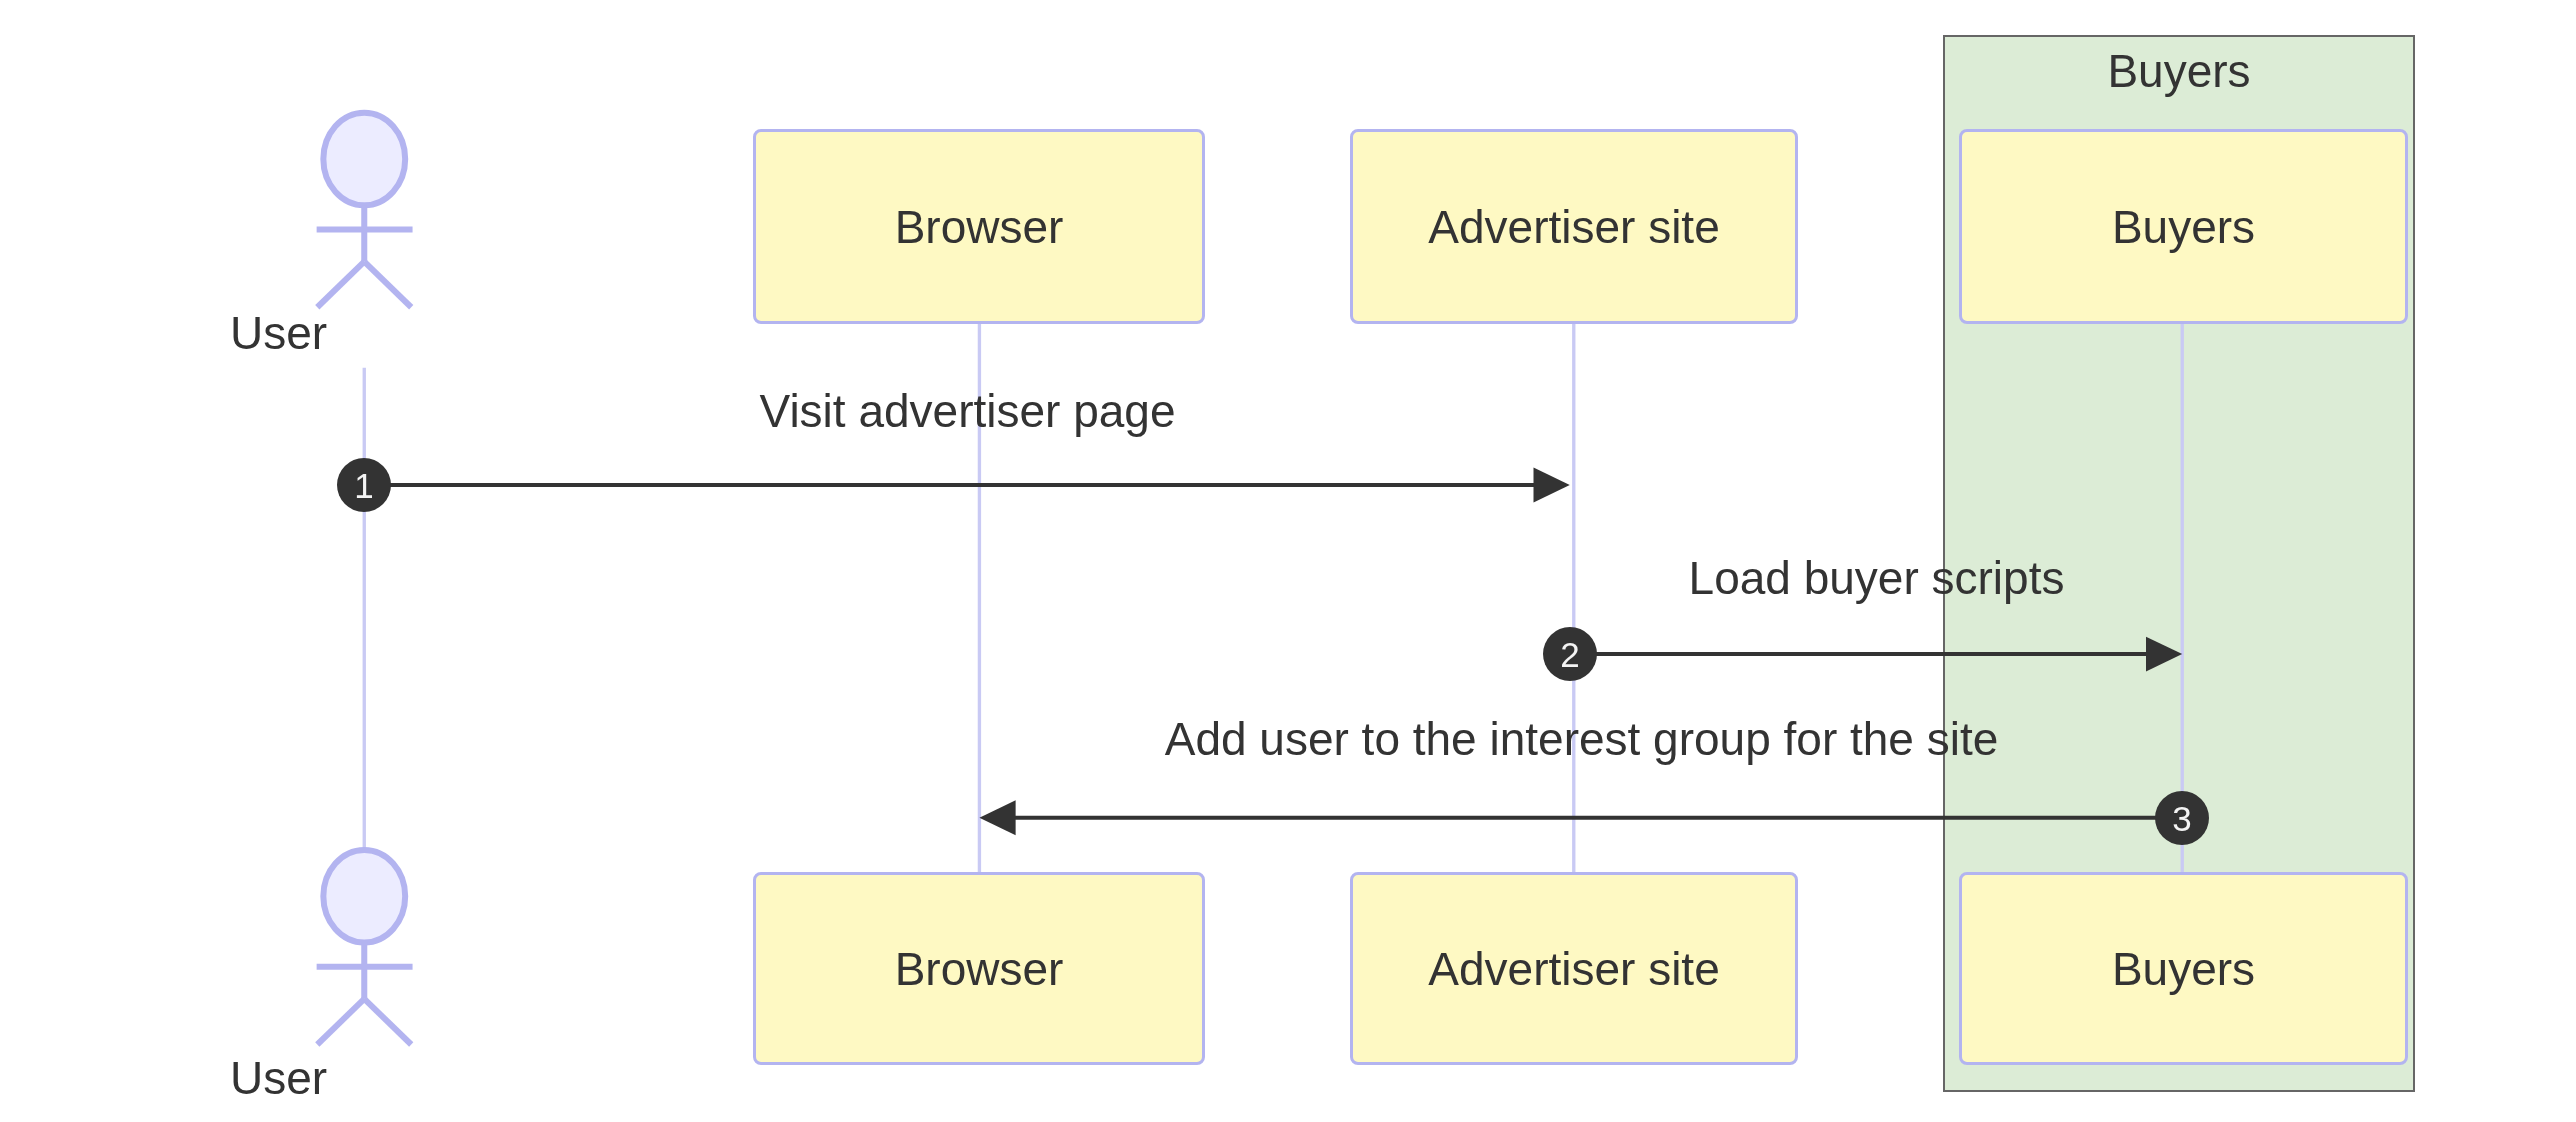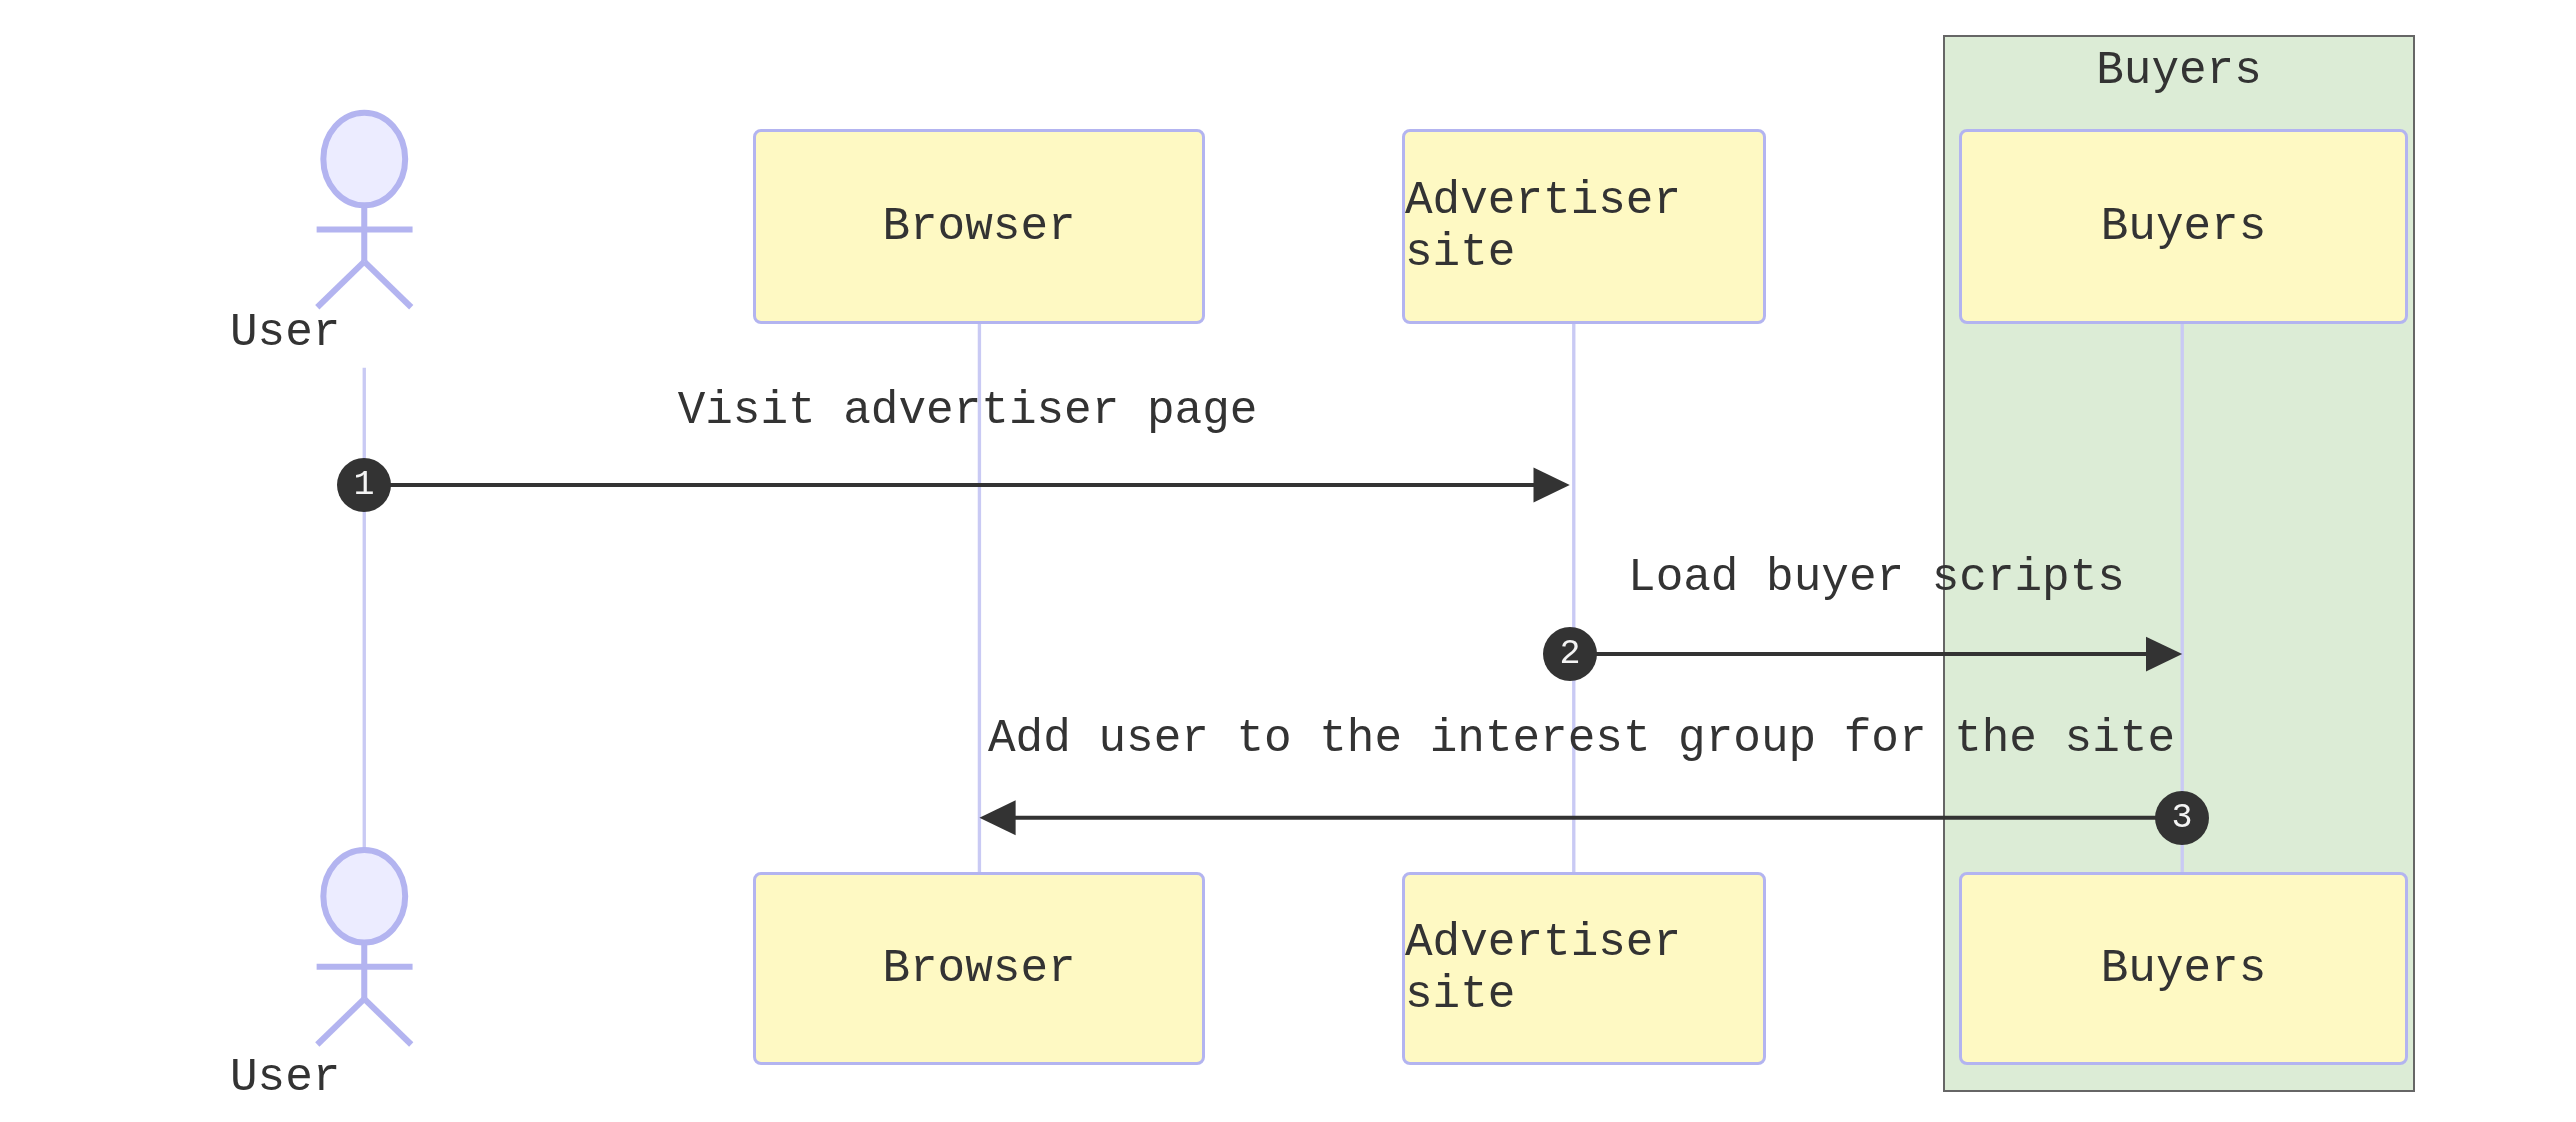--- a/index.html
+++ b/index.html
@@ -1,21 +1,21 @@
 <!DOCTYPE html>
 <html style="font-size:10.7px"><head>
 <meta charset="utf-8">
 <style>
   html, body { margin: 0; padding: 0; background: #ffffff; }
   .canvas {
     position: relative;
     width: 2576px;
     height: 1123px;
     background: #ffffff;
-    font-family: Liberation Mono, monospace;
+    font-family: Liberation Sans, sans-serif;
     color: #333333;
     overflow: hidden;
   }
   .group-rect {
     position: absolute;
     left: 1943px; top: 35px;
     width: 472px; height: 1057px;
     background: #dcecd6;
     border: 2.7px solid #666666;
     box-sizing: border-box;
@@ -37,21 +37,21 @@
     box-sizing: border-box;
     display: flex;
     align-items: center;
     justify-content: center;
     font-size: 46px;
     color: #333333;
   }
   .pbox.top    { top: 129px;  height: 195px; }
   .pbox.bottom { top: 872px; height: 193px; }
   .pbox.browser    { left: 753px; width: 452px; }
-  .pbox.advertiser { left: 1402px; width: 364px; }
+  .pbox.advertiser { left: 1350px; width: 448px; }
   .pbox.buyers     { left: 1959px; width: 449px; }
   .actor-label {
     position: absolute;
     width: 268px;
     left: 230px;
     text-align: left;
     font-size: 46px;
     line-height: 1;
     color: #333333;
   }

